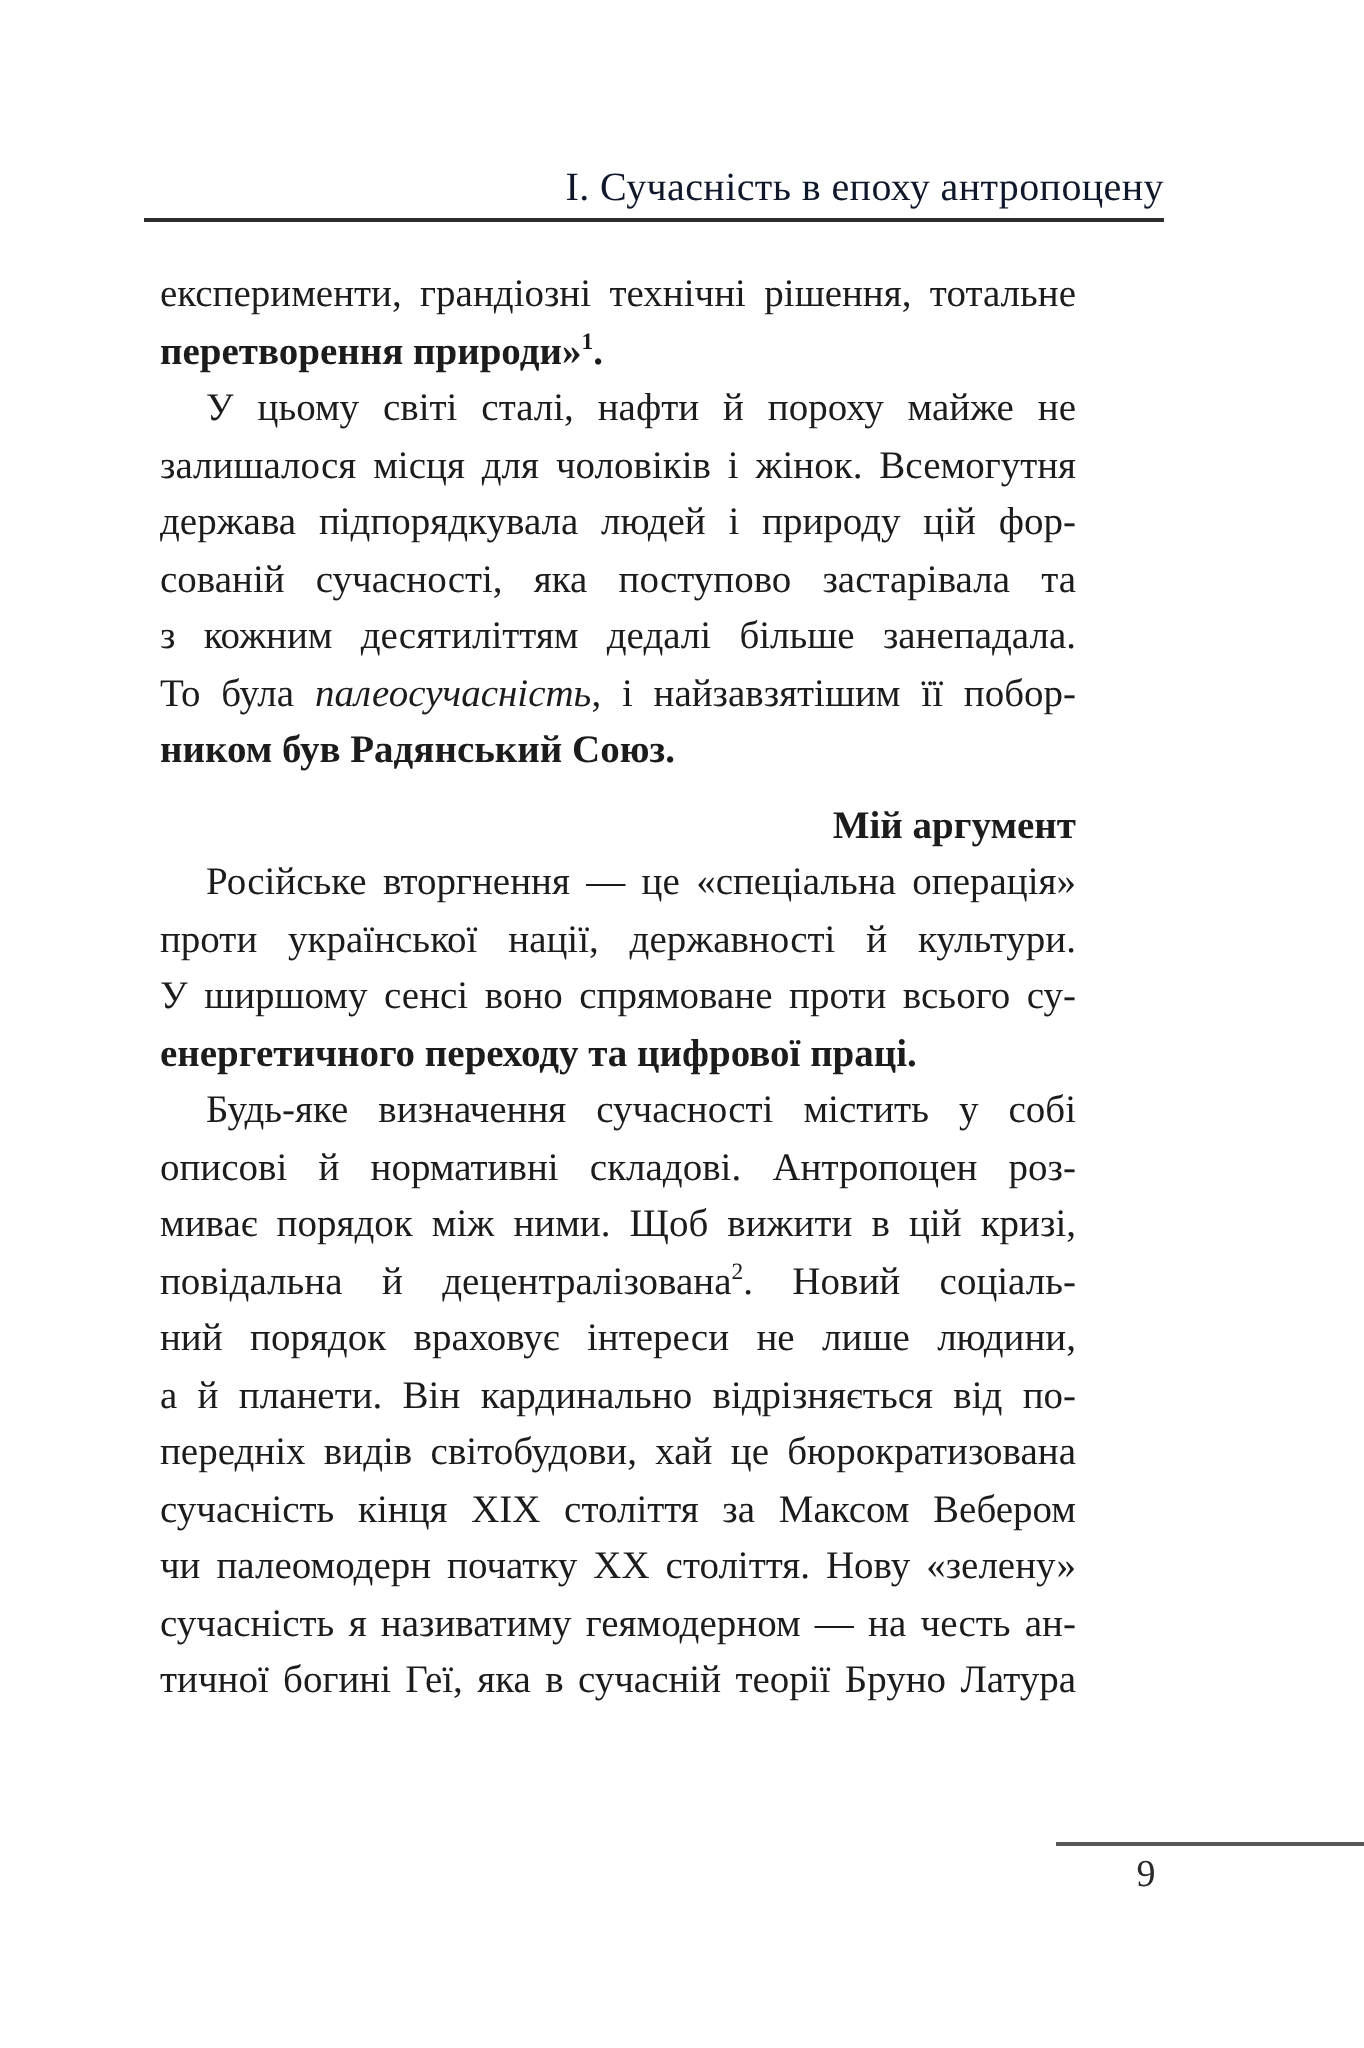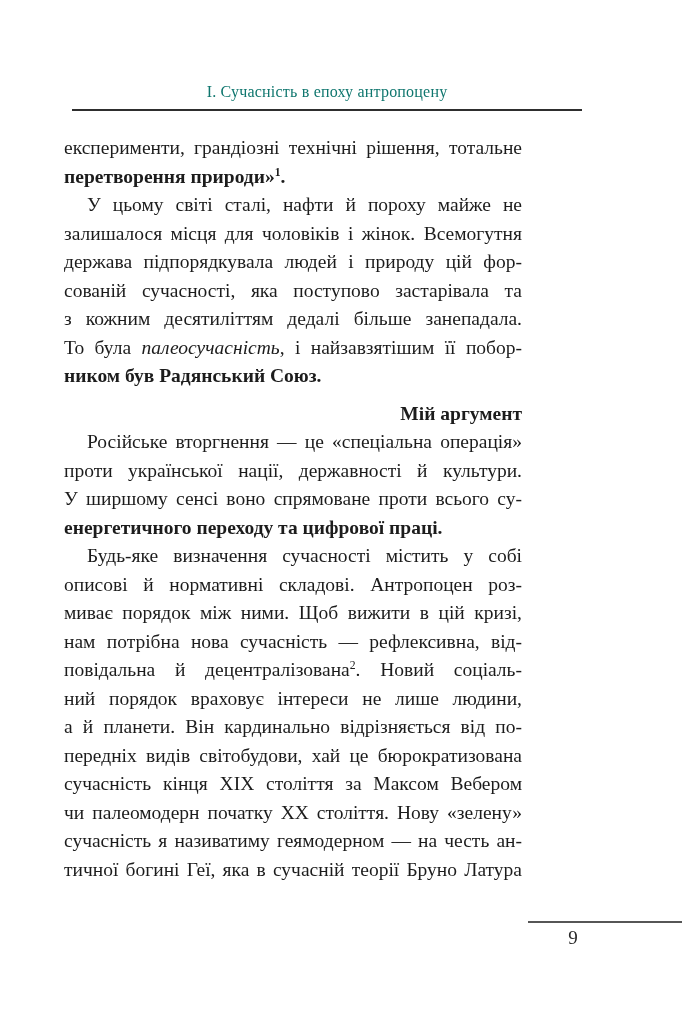--- a/index.html
+++ b/index.html
@@ -11,34 +11,34 @@
   .page {
     position: relative;
     width: 682px; height: 1024px;
     background: #ffffff;
     color: #1c1c1c;
     overflow: hidden;
   }
   .running-header {
     position: absolute;
     top: 83px; left: 72px; width: 510px;
-    text-align: center;
-    font-size: 16px;
-    color: #0f766e;
+    text-align: right;
+    font-size: 20px;
+    color: #0f172a;
     letter-spacing: 0.2px;
     white-space: nowrap;
   }
   .header-rule {
     position: absolute;
     top: 109px; left: 72px; width: 510px; height: 2px;
     background: #2e2e2e;
   }
   .page-body {
     position: absolute;
-    top: 134px; left: 64px; width: 458px;
+    top: 134px; left: 80px; width: 458px;
     font-size: 19.5px;
     line-height: 28.5px;
     overflow: hidden;
   }
   .line {
     white-space: nowrap;
     text-align: justify;
     text-align-last: justify;
   }
   .line.indent { padding-left: 23px; }
@@ -96,21 +96,20 @@
       <div>
         <div class="line indent">Російське вторгнення — це «спеціальна операція»</div>
         <div class="line">проти української нації, державності й культури.</div>
         <div class="line">У ширшому сенсі воно спрямоване проти всього су-</div>
         <div class="line lastline">енергетичного переходу та цифрової праці.</div>
       </div>
       <div>
         <div class="line indent">Будь-яке визначення сучасності містить у собі</div>
         <div class="line">описові й нормативні складові. Антропоцен роз-</div>
         <div class="line">миває порядок між ними. Щоб вижити в цій кризі,</div>
-        <div class="line">нам потрібна нова сучасність — рефлексивна, від-</div>
         <div class="line">повідальна й децентралізована<sup>2</sup>. Новий соціаль-</div>
         <div class="line">ний порядок враховує інтереси не лише людини,</div>
         <div class="line">а й планети. Він кардинально відрізняється від по-</div>
         <div class="line">передніх видів світобудови, хай це бюрократизована</div>
         <div class="line">сучасність кінця XIX століття за Максом Вебером</div>
         <div class="line">чи палеомодерн початку XX століття. Нову «зелену»</div>
         <div class="line">сучасність я називатиму геямодерном — на честь ан-</div>
         <div class="line">тичної богині Геї, яка в сучасній теорії Бруно Латура</div>
       </div>
     </main>

